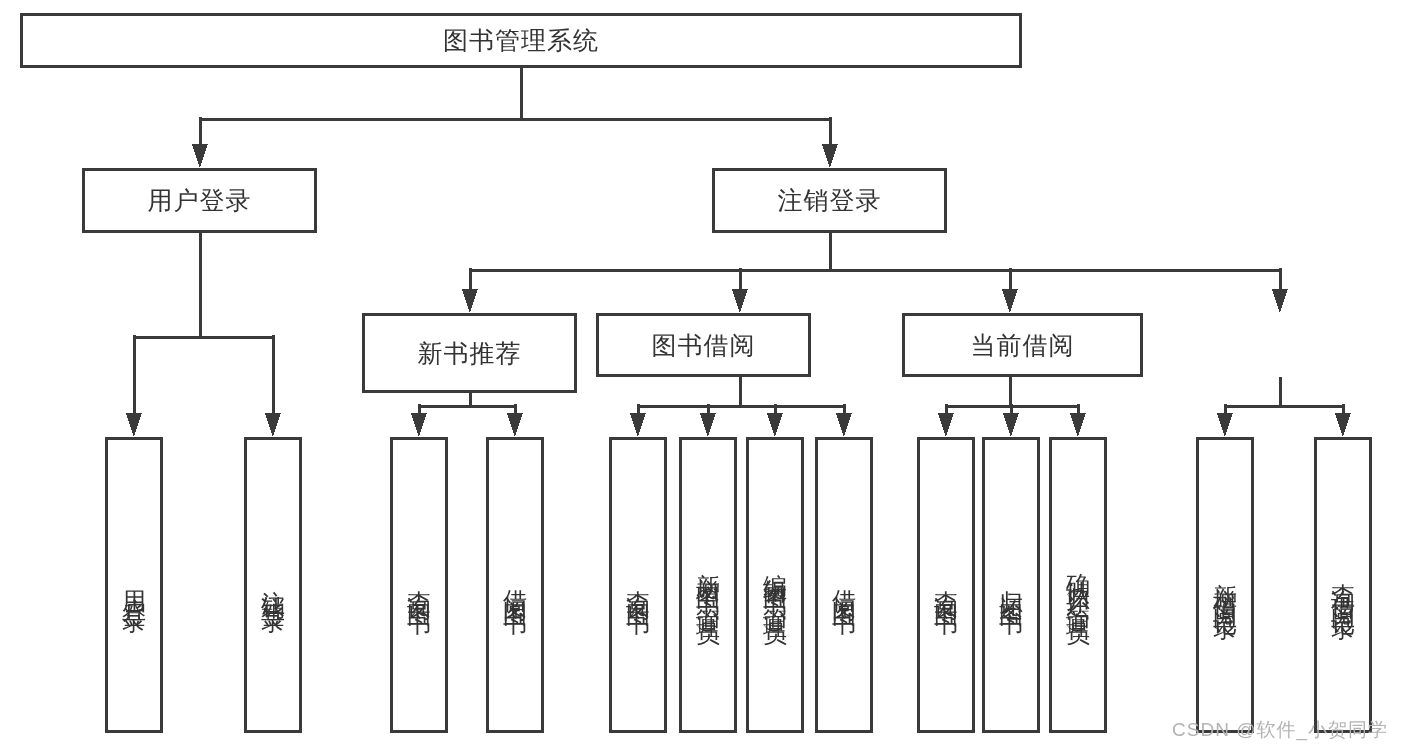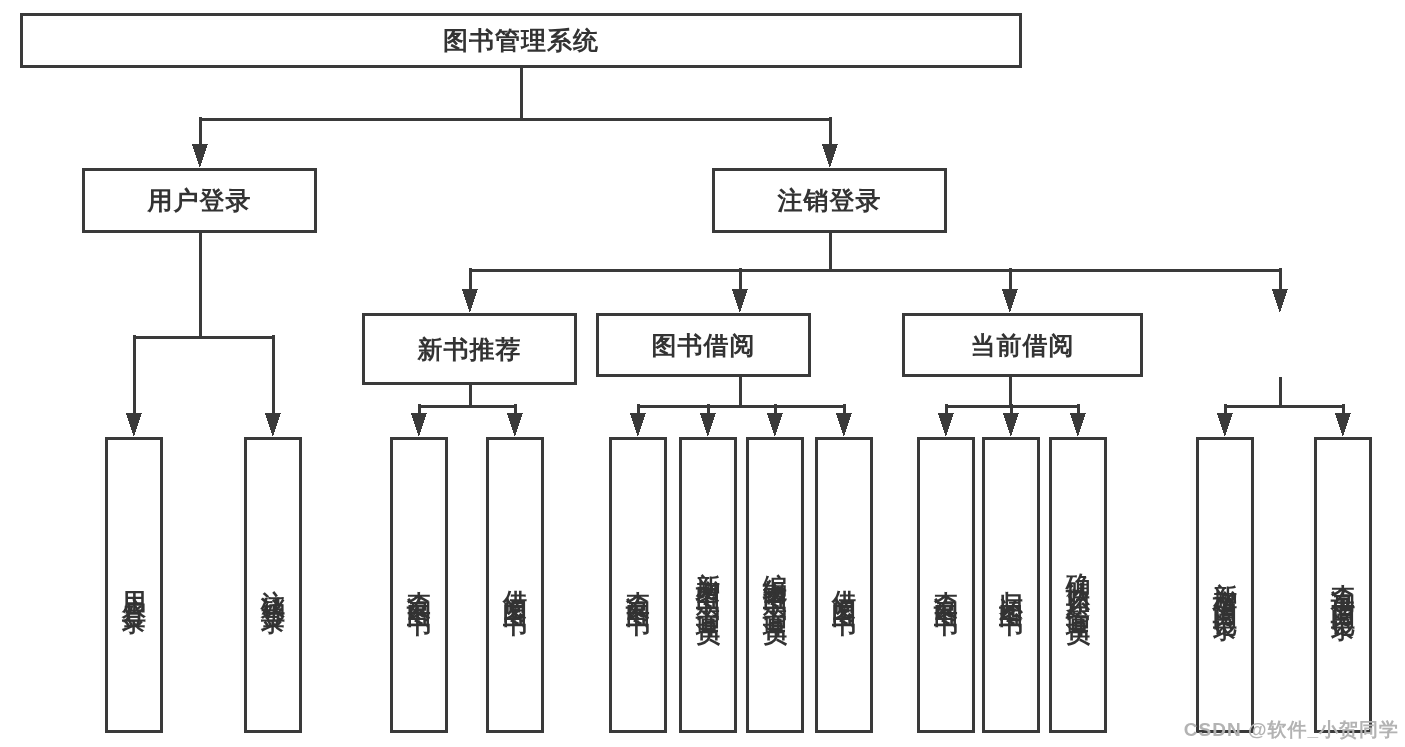--- a/index.html
+++ b/index.html
@@ -7,21 +7,20 @@
     padding: 0;
     background: #ffffff;
     font-family: "Liberation Sans", "DejaVu Sans", sans-serif;
   }
   .canvas {
     position: relative;
     width: 1405px;
     height: 747px;
     background: #ffffff;
     overflow: hidden;
-    font-weight: bold;
   }
   .connectors {
     position: absolute;
     left: 0;
     top: 0;
     pointer-events: none;
   }
   .node {
     position: absolute;
     box-sizing: border-box;
@@ -42,21 +41,21 @@
     font-size: 24px;
   }
   .node.v span {
     writing-mode: vertical-rl;
     text-orientation: mixed;
     letter-spacing: 7px;
     line-height: 1;
   }
   .watermark {
     position: absolute;
-    right: 6px;
+    right: 17px;
     bottom: 4px;
     font-size: 19px;
     letter-spacing: 1px;
     color: #b3b3b3;
     z-index: 5;
   }
 </style>
 </head>
 <body>
 
@@ -102,21 +101,21 @@
     <span>图书管理系统</span>
   </div>
 
   <div class="node h" style="left:82px; top:168px; width:235px; height:65px">
     <span>用户登录</span>
   </div>
   <div class="node h" style="left:712px; top:168px; width:235px; height:65px">
     <span>注销登录</span>
   </div>
 
-  <div class="node h" style="left:362px; top:313px; width:215px; height:72px">
+  <div class="node h" style="left:362px; top:313px; width:215px; height:80px">
     <span>新书推荐</span>
   </div>
   <div class="node h" style="left:596px; top:313px; width:215px; height:64px">
     <span>图书借阅</span>
   </div>
   <div class="node h" style="left:902px; top:313px; width:241px; height:64px">
     <span>当前借阅</span>
   </div>
 
   <div class="node v" style="left:105px; top:437px; width:58px; height:296px">

